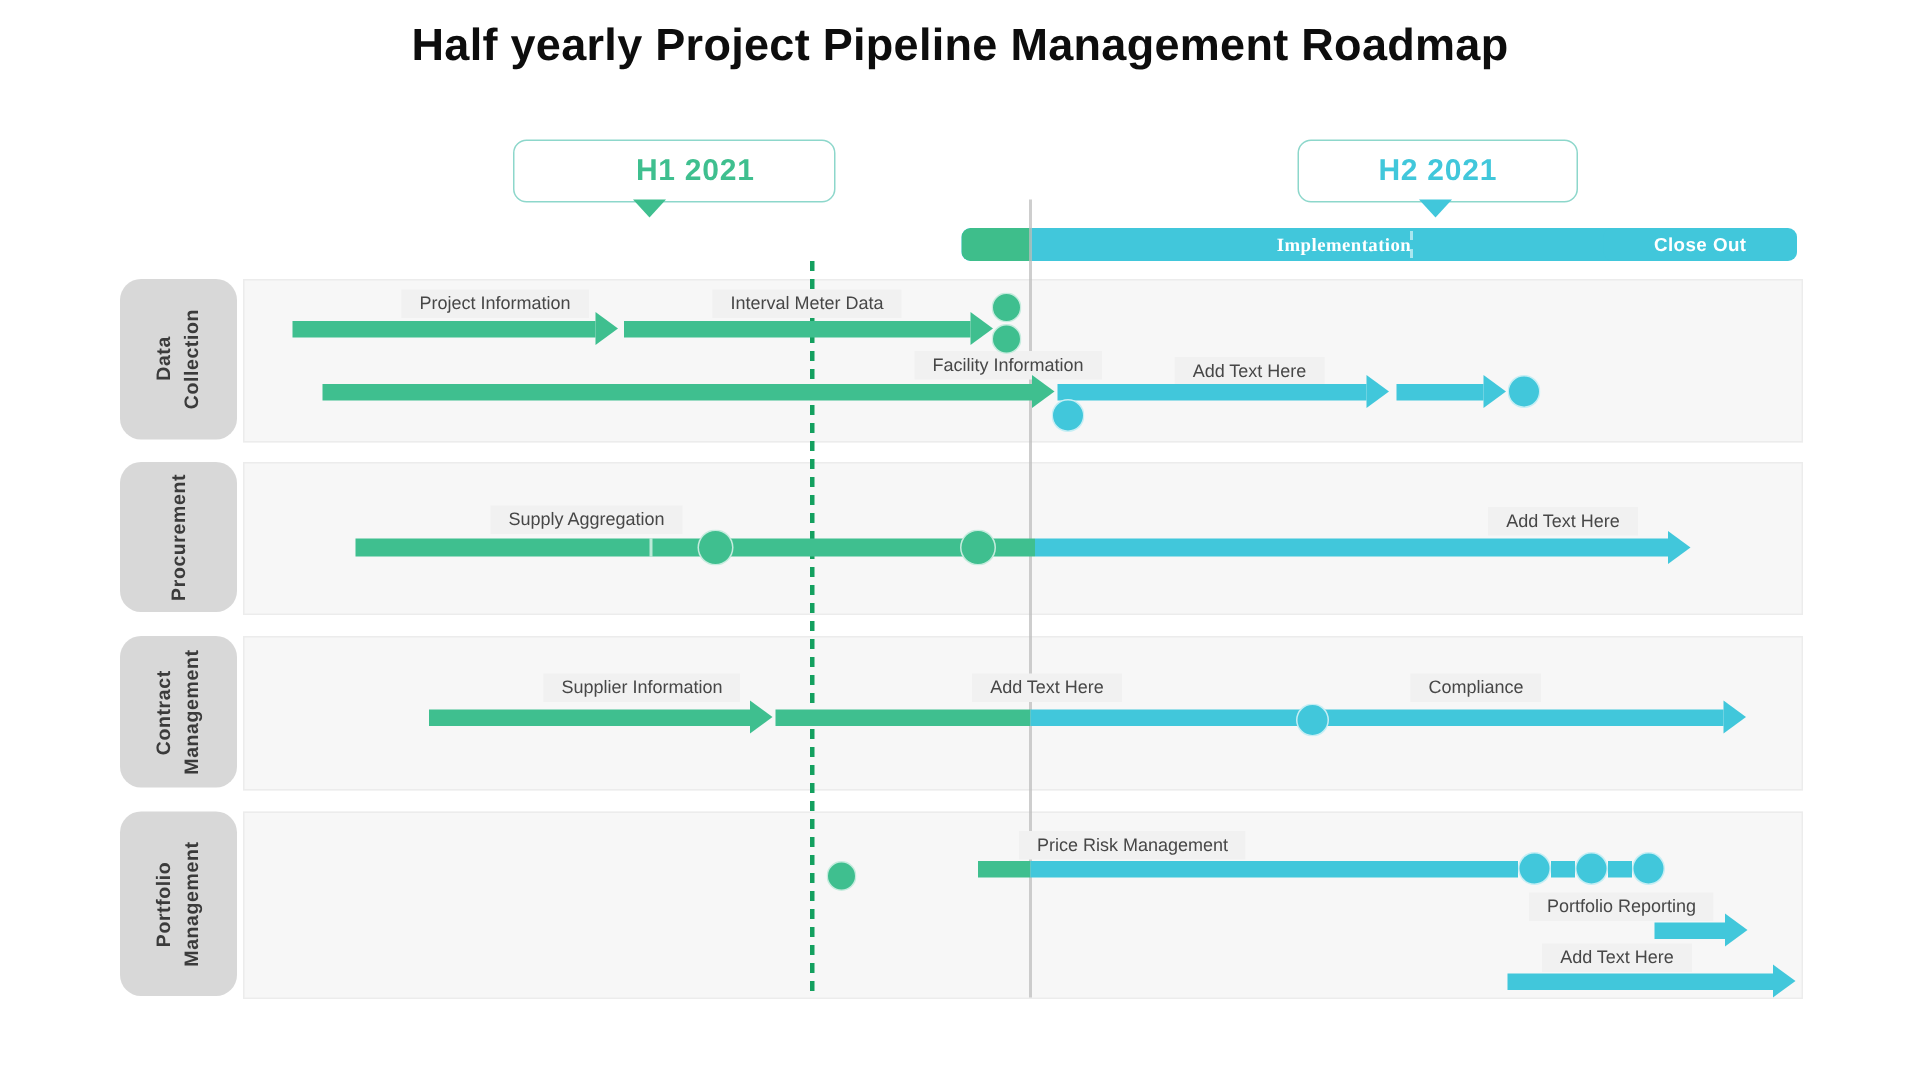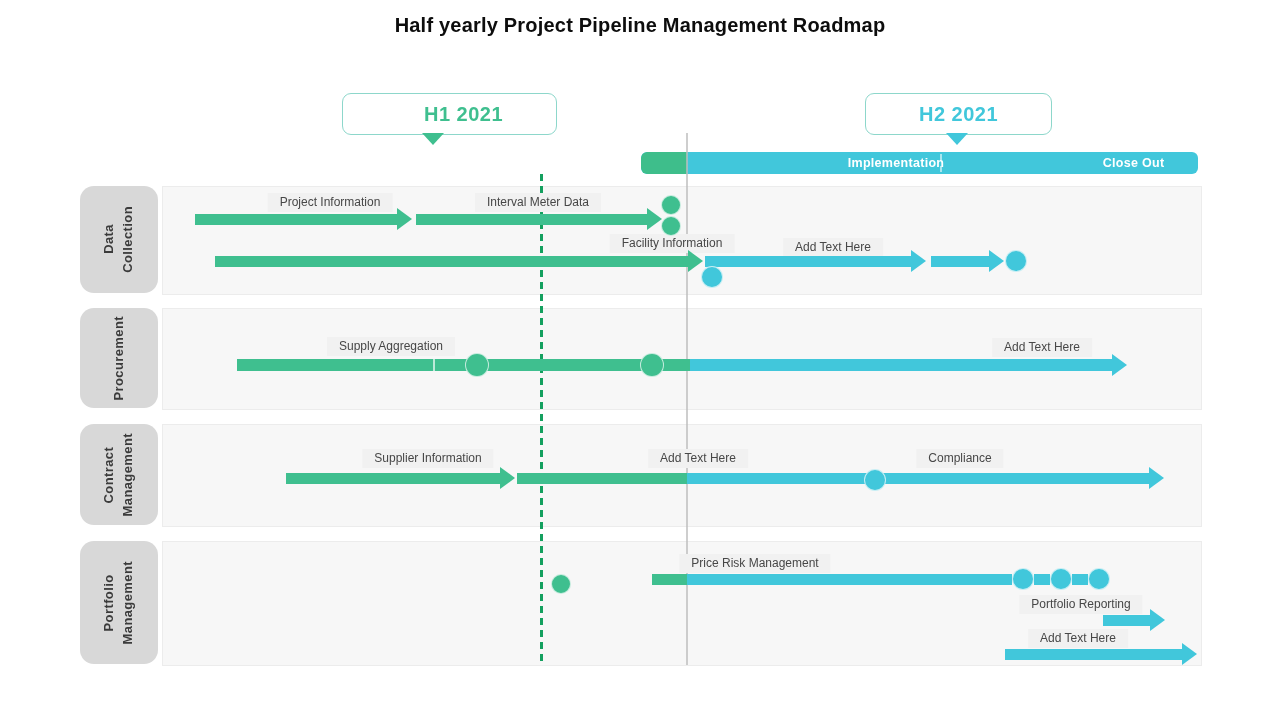--- a/index.html
+++ b/index.html
@@ -2,21 +2,21 @@
 <html><head>
 <meta charset="utf-8">
 <style>
   html,body{margin:0;padding:0;background:#ffffff;}
   .canvas{
     position:relative;width:1280px;height:720px;background:#ffffff;overflow:hidden;
     font-family:"Liberation Sans", sans-serif;
   }
   .title{
     position:absolute;left:0;top:14px;width:100%;text-align:center;
-    font-size:20px;font-weight:bold;color:#0d0d0d;letter-spacing:.2px;
+    font-size:30px;font-weight:bold;color:#0d0d0d;letter-spacing:.2px;
   }
   
   .marker-box{
     position:absolute;top:93px;width:185px;height:40px;background:#fff;
     border:1.6px solid #8dd7cb;border-radius:9px;display:flex;align-items:center;justify-content:center;
     font-size:20px;font-weight:bold;letter-spacing:.5px;
   }
   .marker-box.h1{left:342px;color:#3fbf8f;padding-left:28px;}
   .marker-box.h2{left:865px;color:#41c7db;}
   .marker-tri{
@@ -83,21 +83,21 @@
 
   <div class="marker-box h1">
     <span>H1 2021</span>
   </div>
   <div class="marker-tri h1"></div>
   <div class="marker-box h2">
     <span>H2 2021</span>
   </div>
   <div class="marker-tri h2"></div>
 
-  <div class="phase cyan" style="left:641px;width:510px;">
+  <div class="phase cyan" style="left:641px;width:510px;font-family:Liberation Serif, serif;">
     <span class="cap"></span>
     <span class="pdiv" style="left:299px;"></span>
     <span class="plabel">Implementation</span>
   </div>
   <div class="phase cyan" style="left:1069px;width:129px;">
     <span class="plabel">Close Out</span>
   </div>
 
   <div class="lane-row" style="top:186px;height:107px;"></div>
   <div class="lane-row" style="top:308px;height:100px;"></div>
@@ -156,21 +156,21 @@
 
   <div class="chip" style="left:428px;top:449px;">Supplier Information</div>
   <div class="bar g" style="left:286px;top:473px;width:214px;"></div>
   <div class="head g" style="left:500px;top:467px;"></div>
 
   <div class="chip" style="left:698px;top:449px;">Add Text Here</div>
   <div class="bar g" style="left:517px;top:473px;width:170px;"></div>
   <div class="bar c" style="left:687px;top:473px;width:462px;"></div>
   <div class="head c" style="left:1149px;top:467px;"></div>
   <div class="dot c" style="left:864px;top:469px;width:22px;height:22px;"></div>
-  <div class="chip" style="left:960px;top:449px;text-align:right;">Compliance</div>
+  <div class="chip" style="left:984px;top:449px;text-align:right;">Compliance</div>
 
   <div class="dot g" style="left:551px;top:574px;width:20px;height:20px;"></div>
   <div class="chip" style="left:755px;top:554px;">Price Risk Management</div>
   <div class="bar g" style="left:652px;top:574px;width:35px;"></div>
   <div class="bar c" style="left:687px;top:574px;width:325px;"></div>
   <div class="dot c" style="left:1012px;top:568px;width:22px;height:22px;"></div>
   <div class="bar c" style="left:1034px;top:574px;width:16px;"></div>
   <div class="dot c" style="left:1050px;top:568px;width:22px;height:22px;"></div>
   <div class="bar c" style="left:1072px;top:574px;width:16px;"></div>
   <div class="dot c" style="left:1088px;top:568px;width:22px;height:22px;"></div>

